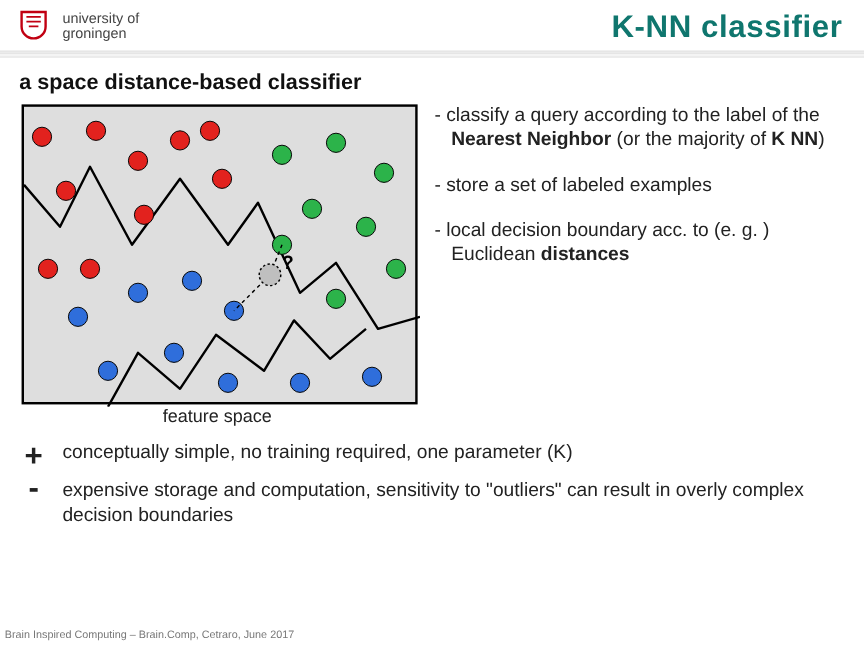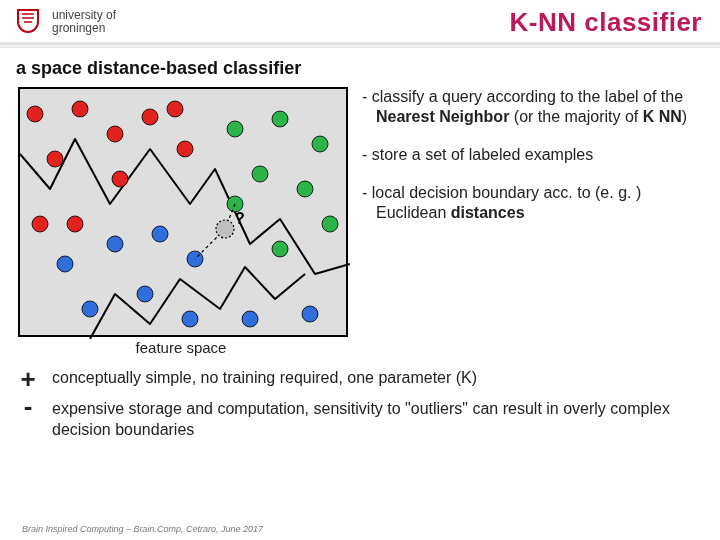--- a/index.html
+++ b/index.html
@@ -1,41 +1,41 @@
 <!DOCTYPE html>
 <html><head>
 <meta charset="utf-8">
 <style>
   * { box-sizing: border-box; margin: 0; padding: 0; }
   html, body { width: 720px; height: 540px; font-family: "Trebuchet MS", "Lucida Sans", Verdana, sans-serif; background: #fff; color: #222; }
   .slide { width: 720px; height: 540px; position: relative; }
   .header { display: flex; align-items: center; justify-content: space-between; padding: 6px 18px 4px 12px; border-bottom: 2px solid #e6e6e6; }
   .logo-block { display: flex; align-items: center; gap: 8px; }
   .logo-text { font-size: 12px; line-height: 1.05; color: #444; }
-  .title { font-size: 26px; font-weight: bold; color: #be185d; letter-spacing: 0.5px; }
+  .title { font-size: 26px; font-weight: bold; color: #0f766e; letter-spacing: 0.5px; }
   .hr-line { height: 4px; background: #f4f4f4; border-top: 1px solid #e5e5e5; border-bottom: 1px solid #e5e5e5; }
 
   .subtitle { font-size: 18px; font-weight: bold; padding: 10px 16px 8px 16px; color: #111; }
 
   .content { display: flex; gap: 14px; padding: 0 18px; }
   .diagram-col { flex: 0 0 330px; }
   .bullets-col { flex: 1; font-size: 16px; line-height: 1.25; }
   .bullets-col p { margin-bottom: 18px; padding-left: 14px; text-indent: -14px; }
   .bullets-col .b { font-weight: bold; }
 
   .diagram-box { width: 330px; height: 250px; border: 2px solid #000; background: #dedede; position: relative; }
   .fs-label { text-align: center; font-size: 15px; padding: 2px 4px 0 0; }
 
   .pros-cons { padding: 12px 18px 0 18px; font-size: 16px; line-height: 1.3; }
   .pc-row { display: flex; gap: 14px; margin-bottom: 8px; }
   .pc-sign { width: 20px; font-size: 26px; font-weight: bold; text-align: center; line-height: 0.9; }
   .pc-sign.minus { line-height: 0.6; }
   .pc-text { flex: 1; }
 
-  .footer { position: absolute; bottom: 6px; left: 22px; font-size: 9px; color: #777; font-style: italic; }
+  .footer { position: absolute; bottom: 6px; left: 4px; font-size: 9px; color: #777; }
 
   
   .dot-r { fill: #e2221e; stroke: #000; stroke-width: 0.8; }
   .dot-g { fill: #2cb34a; stroke: #000; stroke-width: 0.8; }
   .dot-b { fill: #2f6edb; stroke: #000; stroke-width: 0.8; }
   .dot-q { fill: #bfbfbf; stroke: #000; stroke-width: 1.2; stroke-dasharray: 2 2; }
   .boundary { fill: none; stroke: #000; stroke-width: 2; stroke-linejoin: round; }
   .qlink { stroke: #000; stroke-width: 1.2; stroke-dasharray: 3 3; }
 </style>
 </head>

